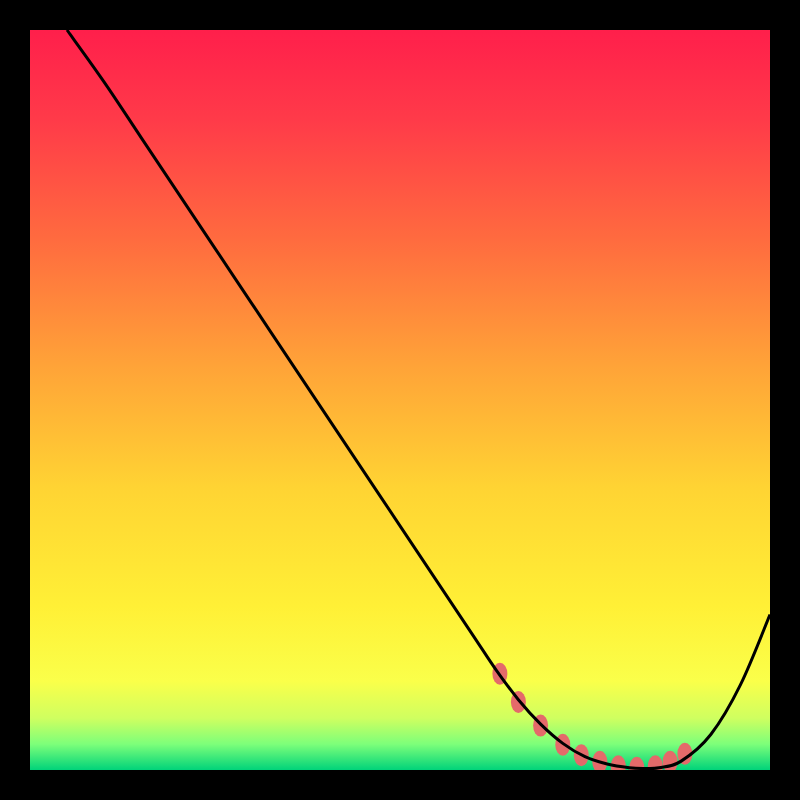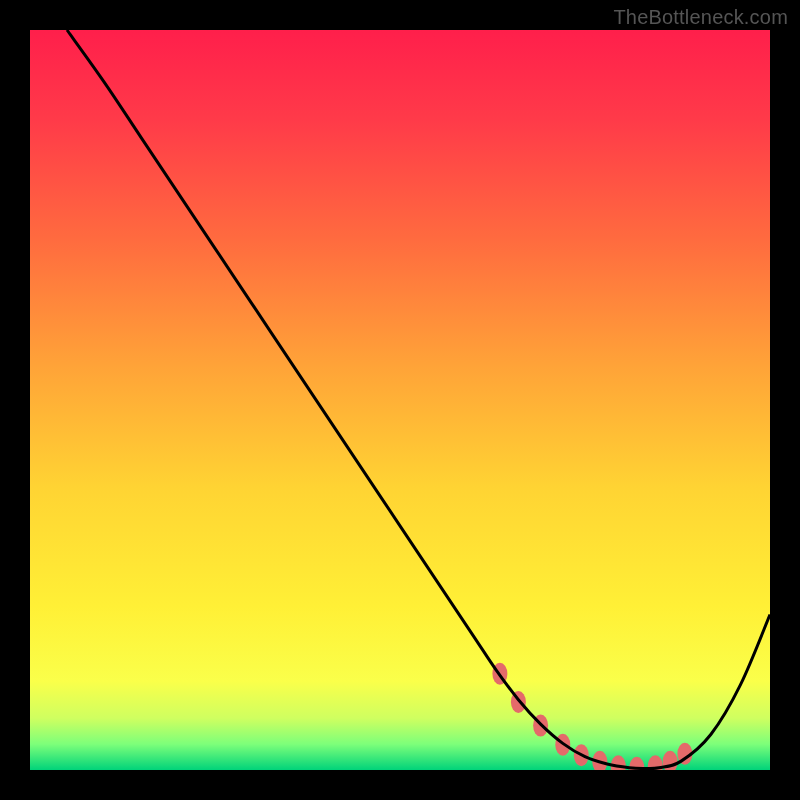--- a/index.html
+++ b/index.html
@@ -37,21 +37,20 @@
     font-weight: 400;
     user-select: none;
   }
   svg { display: block; }
 </style>
 </head>
 <body>
 
 <div class="frame">
 
-  <div class="watermark">TheBottleneck.com</div>
 
   <div class="plot-area">
     <svg id="chart-svg" width="740" height="740" viewBox="0 0 740 740">
       <defs>
         <linearGradient id="bg-grad" x1="0" y1="0" x2="0" y2="1">
             <stop offset="0%" stop-color="#ff1f4b"></stop>
             <stop offset="12%" stop-color="#ff3a49"></stop>
             <stop offset="28.000000000000004%" stop-color="#ff6a3f"></stop>
             <stop offset="45%" stop-color="#ffa238"></stop>
             <stop offset="62%" stop-color="#ffd433"></stop>

